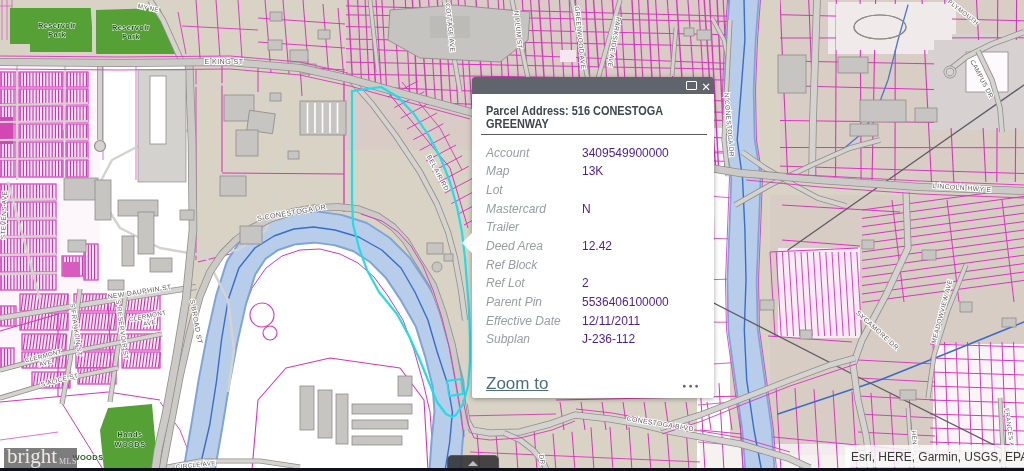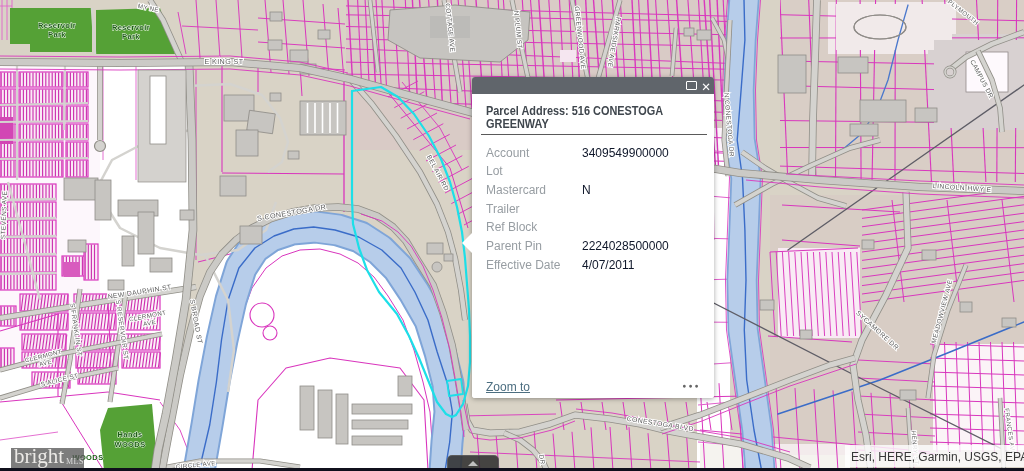--- a/index.html
+++ b/index.html
@@ -6,29 +6,29 @@
 #popup{position:absolute;left:472px;top:77px;width:242px;height:321px;
   background:#ffffff;border-radius:3px;box-shadow:0 1px 5px rgba(0,0,0,0.35);}
 #phead{position:absolute;left:0;top:0;right:0;height:16.5px;background:rgba(56,62,70,0.8);
   border-radius:3px 3px 0 0;}
 #pbody{position:absolute;left:0;top:16.5px;right:0;bottom:0;background:#fff;border-radius:0 0 3px 3px;padding-left:8px;}
 #ptitle{position:absolute;left:14px;top:10px;width:240px;font-size:13px;font-weight:bold;
   color:#3f464d;line-height:13.5px;letter-spacing:0px;transform:scaleX(0.84);transform-origin:left top;}
 #pdiv{position:absolute;left:9px;top:40.5px;width:226px;border-top:1px solid #5a5a5a;}
 #prows{position:absolute;left:14px;top:52px;right:8px;}
 .row{height:18.7px;font-size:12px;position:relative;}
-.lab{color:#979da2;}
-.val{position:absolute;left:96px;color:#0f172a;}
-#zoomto{position:absolute;left:14px;bottom:4px;font-size:12px;color:#4c6e80;text-decoration:underline;}
+.lab{color:#979da2;font-style:italic;}
+.val{position:absolute;left:96px;color:#4c1d95;}
+#zoomto{position:absolute;left:14px;bottom:4px;font-size:17px;color:#4c6e80;text-decoration:underline;}
 #dots{position:absolute;right:13px;bottom:9px;color:#666666;font-size:6.5px;letter-spacing:2.2px;font-weight:bold;}
 #beak{position:absolute;left:-10px;top:156px;width:0;height:0;
   border-top:10px solid transparent;border-bottom:10px solid transparent;border-right:10px solid #fff;}
 #pmax{position:absolute;right:17px;top:4px;width:9px;height:6.5px;border:1.6px solid #fff;border-radius:1px;}
 #pclose{position:absolute;right:3px;top:2.5px;color:#fff;font-size:11.5px;font-weight:normal;}
-#wm{position:absolute;left:11px;top:448px;width:73px;height:21px;background:rgba(88,88,88,0.78);}
+#wm{position:absolute;left:4px;top:448px;width:73px;height:21px;background:rgba(88,88,88,0.78);}
 #wm .b{position:absolute;left:3px;top:-4px;font-family:"Liberation Serif",serif;font-size:21px;color:#eceae7;}
 #wm .m{position:absolute;left:55px;top:9px;font-size:8px;color:#dddddd;letter-spacing:0.5px;font-family:Liberation Serif, serif;}
 #attr{position:absolute;right:0px;top:445px;width:179px;height:22px;background:rgba(255,255,255,0.8);
   font-size:12px;color:#383838;padding-top:5px;padding-left:6px;box-sizing:border-box;white-space:nowrap;}
 #btn{position:absolute;left:447px;top:455px;width:52px;height:16px;background:rgba(48,48,48,0.88);
   border:1px solid rgba(110,110,110,0.6);border-radius:5px 5px 3px 3px;box-sizing:border-box;}
 #btn:after{content:"";position:absolute;left:20px;top:4.5px;width:0;height:0;
   border-left:5px solid transparent;border-right:5px solid transparent;border-bottom:5px solid #c0c0c0;}
 #bline{position:absolute;left:0;top:468px;width:1024px;height:3px;background:#10101c;}
 </style></head>
@@ -1055,26 +1055,30 @@
   <div id="beak"></div>
   <div id="phead">
       <div id="pmax"></div>
       <div id="pclose">✕</div>
     </div>
   <div id="pbody">
     <div id="ptitle">Parcel Address: 516 CONESTOGA<br>GREENWAY</div>
     <div id="pdiv"></div>
     <div id="prows">
         <div class="row"><span class="lab">Account</span><span class="val">3409549900000</span></div>
+        <div class="row"><span class="lab">Map</span><span class="val">13K</span></div>
         <div class="row"><span class="lab">Lot</span><span class="val"></span></div>
         <div class="row"><span class="lab">Mastercard</span><span class="val">N</span></div>
         <div class="row"><span class="lab">Trailer</span><span class="val"></span></div>
+        <div class="row"><span class="lab">Deed Area</span><span class="val">12.42</span></div>
         <div class="row"><span class="lab">Ref Block</span><span class="val"></span></div>
-        <div class="row"><span class="lab">Parent Pin</span><span class="val">2224028500000</span></div>
-        <div class="row"><span class="lab">Effective Date</span><span class="val">4/07/2011</span></div>
+        <div class="row"><span class="lab">Ref Lot</span><span class="val">2</span></div>
+        <div class="row"><span class="lab">Parent Pin</span><span class="val">5536406100000</span></div>
+        <div class="row"><span class="lab">Effective Date</span><span class="val">12/11/2011</span></div>
+        <div class="row"><span class="lab">Subplan</span><span class="val">J-236-112</span></div>
       </div>
     <div id="zoomto">Zoom to</div>
     <div id="dots">●●●</div>
   </div>
 </div>
 <div id="wm">
     <span class="b">bright</span>
     <span class="m">MLS</span>
   </div>
 <div id="attr">Esri, HERE, Garmin, USGS, EPA</div>

